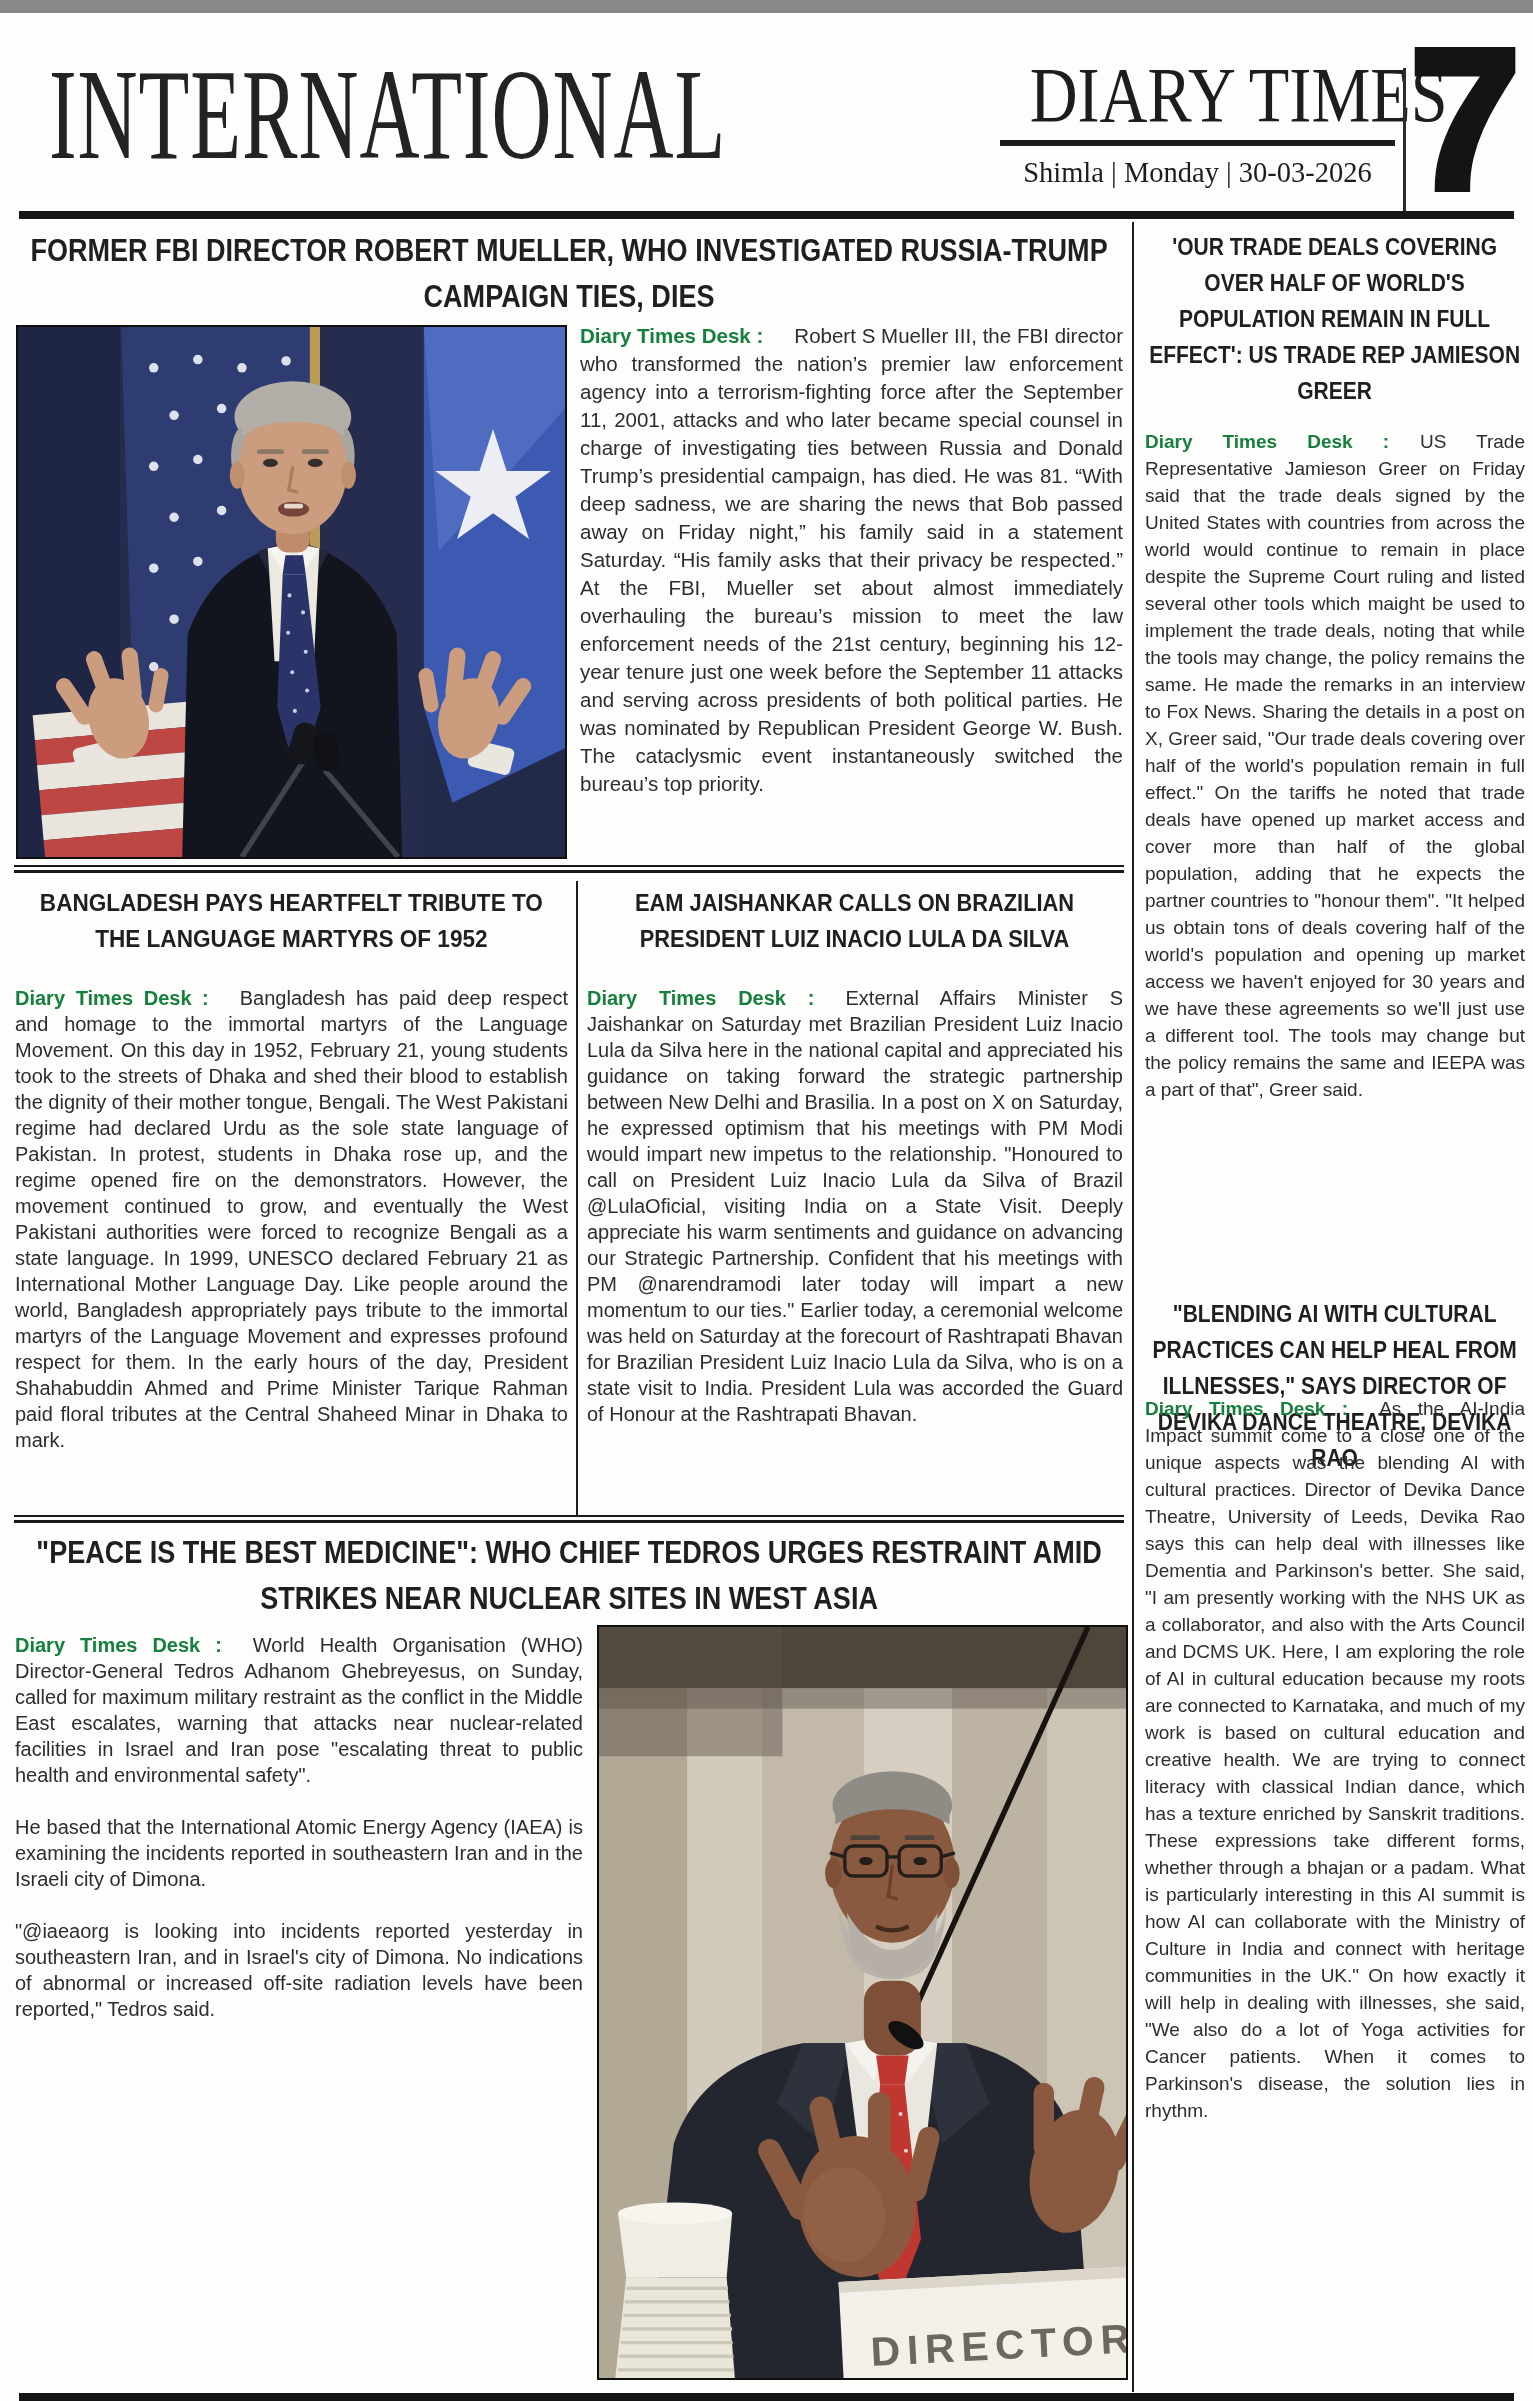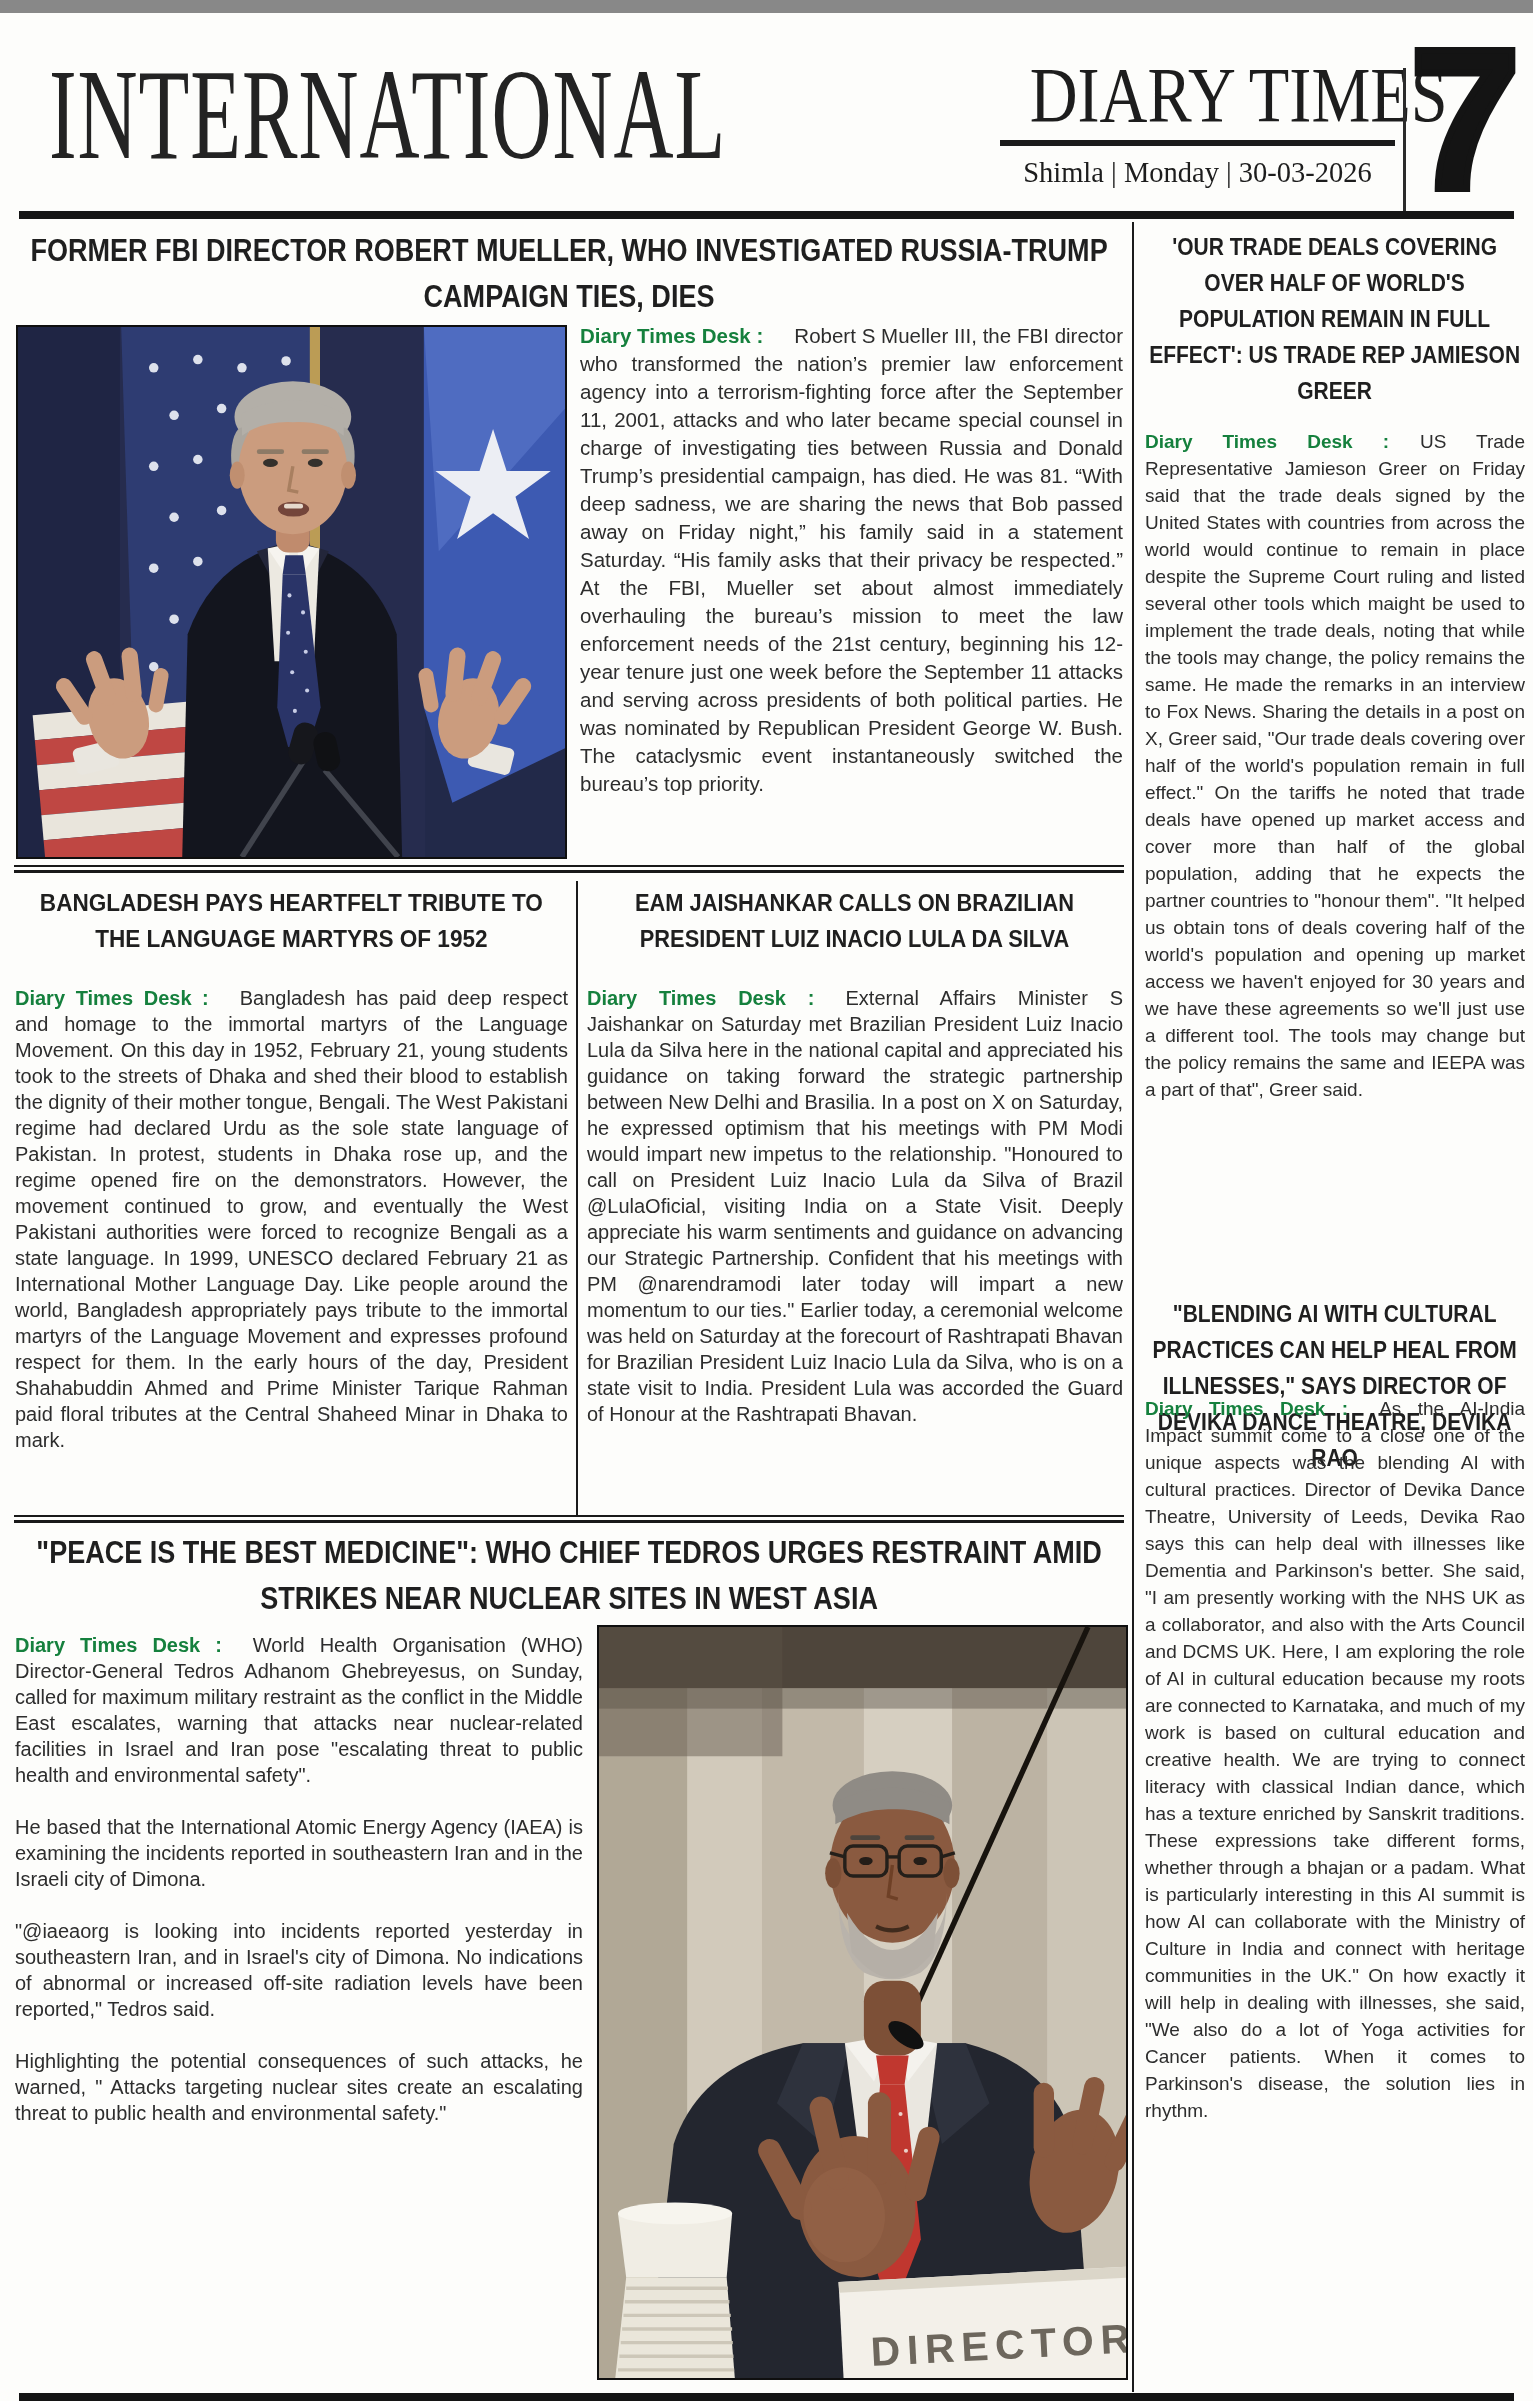--- a/index.html
+++ b/index.html
@@ -197,21 +197,20 @@
     <span class="byline">Diary Times Desk :</span><span class="byline-gap"></span><span>External Affairs Minister S Jaishankar on Saturday met Brazilian President Luiz Inacio Lula da Silva here in the national capital and appreciated his guidance on taking forward the strategic partnership between New Delhi and Brasilia. In a post on X on Saturday, he expressed optimism that his meetings with PM Modi would impart new impetus to the relationship. "Honoured to call on President Luiz Inacio Lula da Silva of Brazil @LulaOficial, visiting India on a State Visit. Deeply appreciate his warm sentiments and guidance on advancing our Strategic Partnership. Confident that his meetings with PM @narendramodi later today will impart a new momentum to our ties." Earlier today, a ceremonial welcome was held on Saturday at the forecourt of Rashtrapati Bhavan for Brazilian President Luiz Inacio Lula da Silva, who is on a state visit to India. President Lula was accorded the Guard of Honour at the Rashtrapati Bhavan.</span>
   </div>
 
   <div class="abs rule-double rule-b"></div>
 
   <div class="abs hl hl-main hl-who">"PEACE IS THE BEST MEDICINE": WHO CHIEF TEDROS URGES RESTRAINT AMID STRIKES NEAR NUCLEAR SITES IN WEST ASIA</div>
   <div class="abs article-body bt-b body-who">
     <p><span class="byline">Diary Times Desk :</span><span class="byline-gap"></span><span>World Health Organisation (WHO) Director-General Tedros Adhanom Ghebreyesus, on Sunday, called for maximum military restraint as the conflict in the Middle East escalates, warning that attacks near nuclear-related facilities in Israel and Iran pose "escalating threat to public health and environmental safety".</span></p>
     <p>He based that the International Atomic Energy Agency (IAEA) is examining the incidents reported in southeastern Iran and in the Israeli city of Dimona.</p>
     <p>"@iaeaorg is looking into incidents reported yesterday in southeastern Iran, and in Israel's city of Dimona. No indications of abnormal or increased off-site radiation levels have been reported," Tedros said.</p>
-    <p>Highlighting the potential consequences of such attacks, he warned, " Attacks targeting nuclear sites create an escalating threat to public health and environmental safety."</p>
   </div>
 
   <div class="abs photo photo-tedros">
     <svg viewBox="0 0 776 1104" preserveAspectRatio="none">
       <rect width="776" height="1104" fill="#c7beae"></rect>
       <rect x="0" width="130" height="1104" fill="#b1a896"></rect>
       <rect x="130" width="110" height="1104" fill="#d2cabb"></rect>
       <rect x="240" width="150" height="1104" fill="#c2b9a9"></rect>
       <rect x="390" width="130" height="1104" fill="#d6cfc1"></rect>
       <rect x="520" width="140" height="1104" fill="#bcb3a3"></rect>

